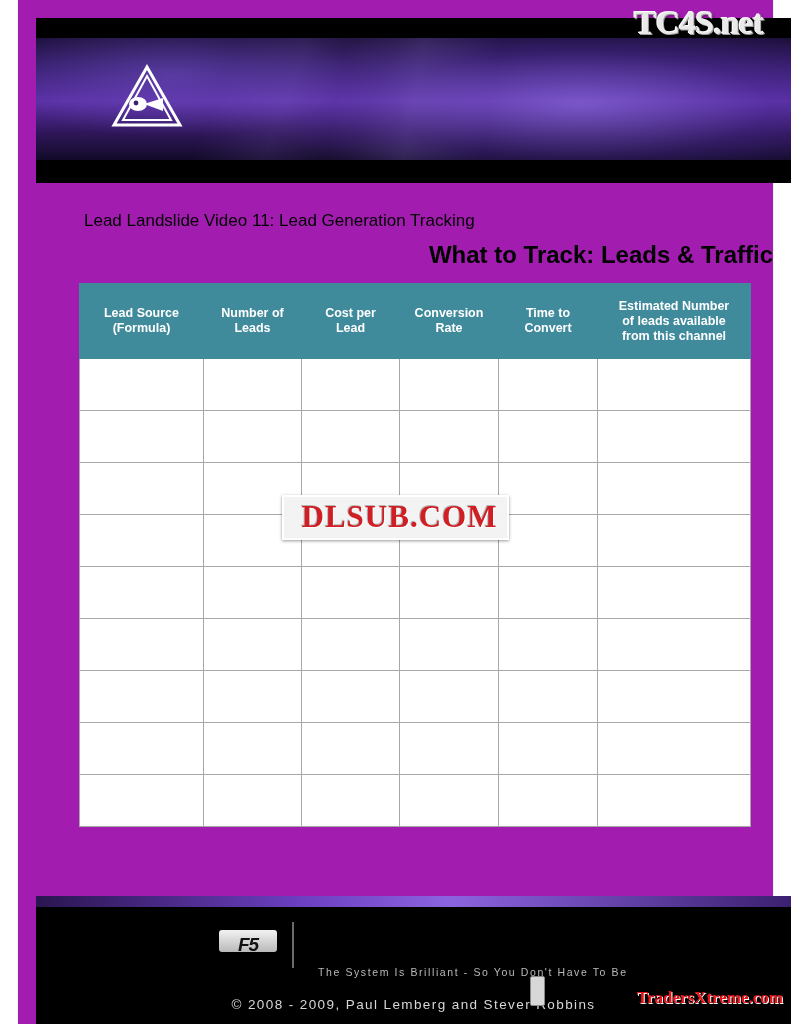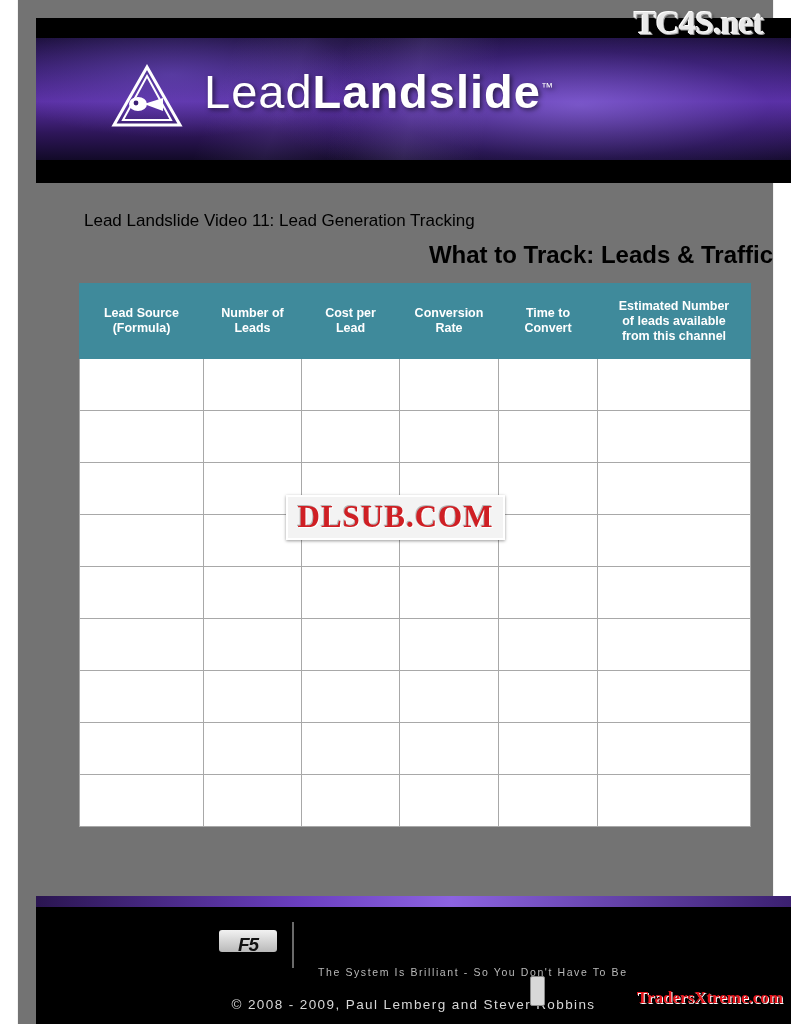--- a/index.html
+++ b/index.html
@@ -15,21 +15,21 @@
     overflow: hidden;
   }
 
   
   .page {
     position: absolute;
     left: 18px;
     top: 0px;
     width: 755px;
     height: 1024px;
-    background: #737373;
+    background: #a21caf;
     box-shadow: 0 0 0 1px #f2f2f2;
   }
 
   
   .wm-top {
     position: absolute;
     right: 10px;
     top: 4px;
     font-family: "Liberation Serif", serif;
     font-weight: bold;
@@ -182,21 +182,21 @@
   }
   .wm-center span {
     display: inline-block;
     font-family: "Liberation Serif", serif;
     font-weight: bold;
     font-size: 31px;
     letter-spacing: 1px;
     color: #cf1f24;
     background: #f3f3f3;
     border: 2px solid #ffffff;
-    padding: 2px 10px 3px 10px;
+    padding: 2px 10px 3px 18px;
     box-shadow: 0 1px 3px rgba(0,0,0,.4);
     text-shadow: 1px 1px 0 #ffffff, -1px -1px 0 rgba(0,0,0,.25);
     text-align: center;
   }
 
   
   .footer {
     position: absolute;
     left: 18px;
     top: 896px;
@@ -305,23 +305,20 @@
     <div class="logo-mark">
       <svg width="72" height="66" viewBox="0 0 72 66">
         <path d="M36 3 L69 61 L3 61 Z" fill="none" stroke="#ffffff" stroke-width="3"></path>
         <path d="M36 12 L60 56 L12 56 Z" fill="none" stroke="#ffffff" stroke-width="2"></path>
         <ellipse cx="27" cy="40" rx="9" ry="7" fill="#ffffff"></ellipse>
         <path d="M33 40 L52 34 L52 47 Z" fill="#ffffff"></path>
         <circle cx="25" cy="39" r="2.4" fill="#3b1f74"></circle>
       </svg>
     </div>
 
-    <div class="brand">
-      <span class="light">Lead</span><span class="bold">Landslide</span><span class="tm">™</span>
-    </div>
 
   </div>
 
   <div class="subtitle">Lead Landslide Video 11: Lead Generation Tracking</div>
   <div class="doc-title">What to Track: Leads &amp; Traffic</div>
 
   <div class="tbl-wrap">
     <table class="grid">
       <colgroup>
         <col class="c1">

